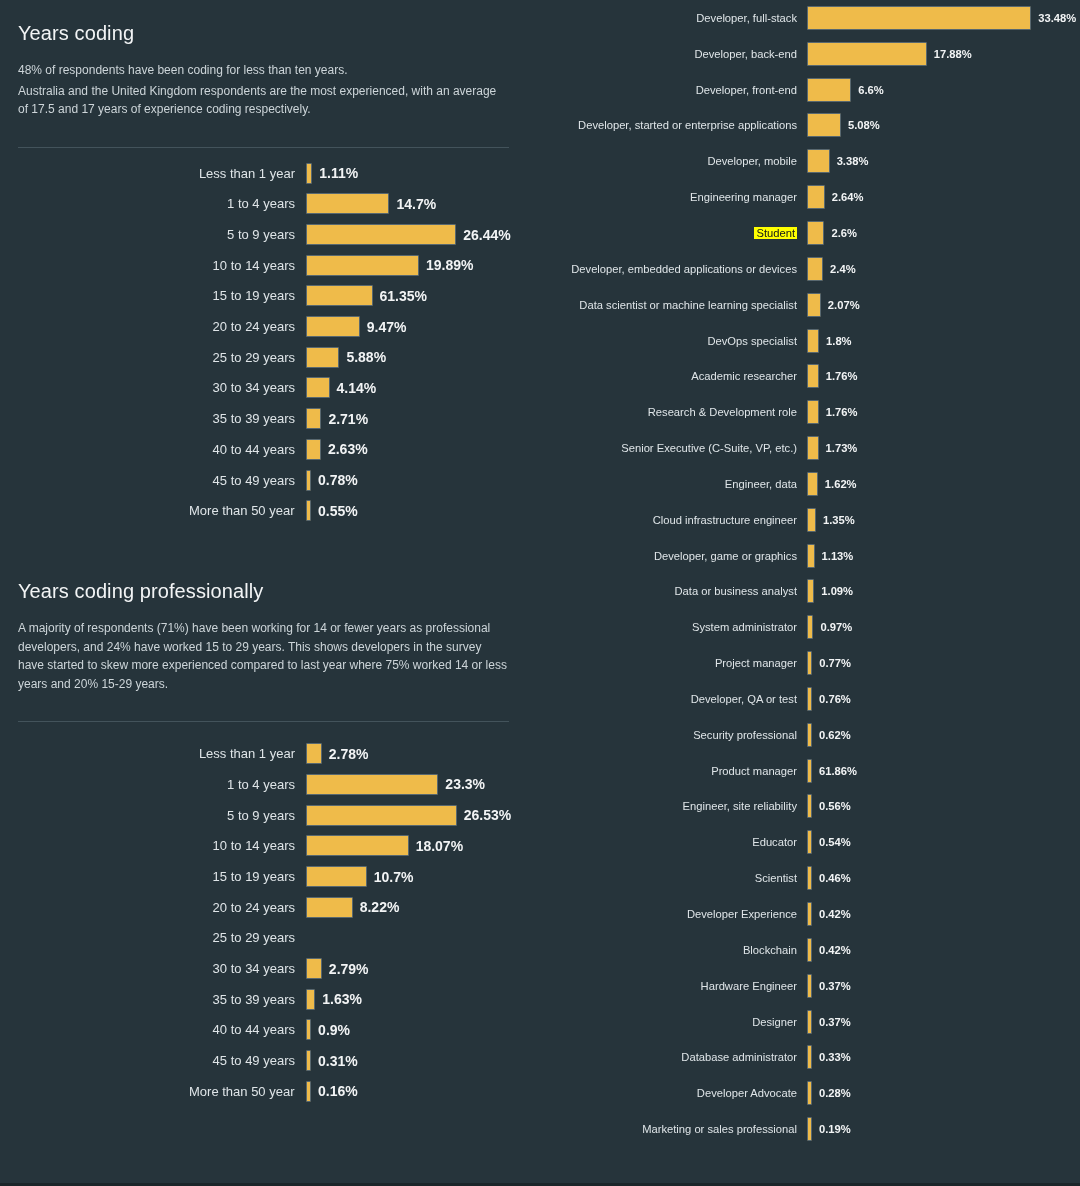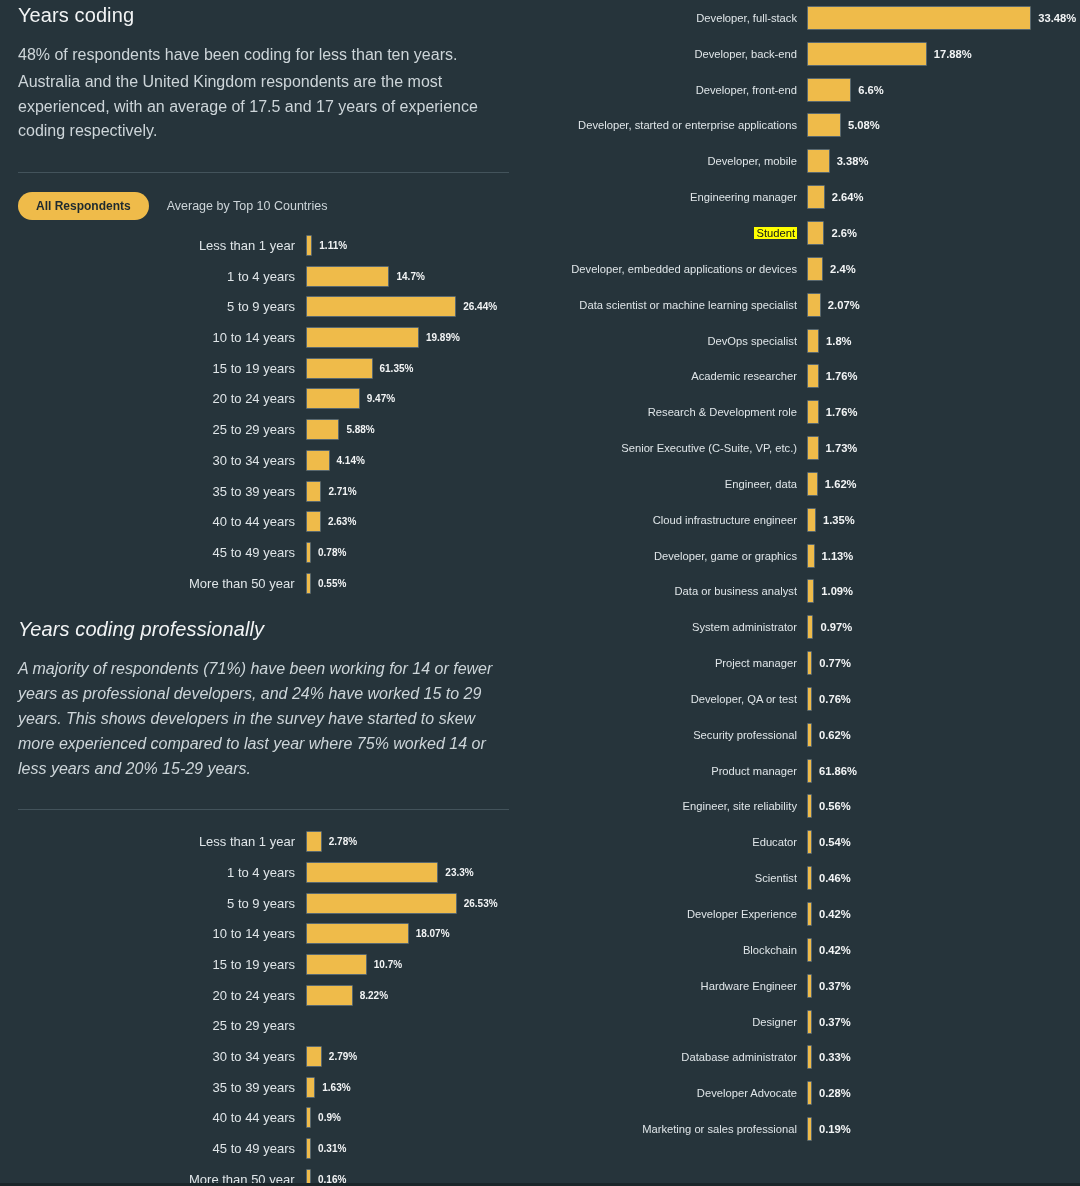--- a/index.html
+++ b/index.html
@@ -45,25 +45,25 @@
     background: #3a4a52;
   }
 
   .section { padding: 0 18px; }
 
   .section-title {
     font-size: 20px;
     font-weight: 400;
     color: #f2f4f5;
     letter-spacing: .1px;
-    padding-top: 4px;
+    padding-top: 22px;
   }
 
   .section-body {
-    font-size: 16px;
+    font-size: 12px;
     line-height: 1.55;
     color: #cdd5d9;
     margin-top: 16px;
   }
   .section-body p + p { margin-top: 2px; }
 
   .hr {
     height: 1px;
     background: #43535b;
     margin: 28px 0 0 0;
@@ -121,21 +121,21 @@
     min-width: 0;
   }
   .bar {
     height: 21px;
     background: #efbb4a;
     border: 1px solid #59686f;
     border-radius: 1px;
     flex: 0 0 auto;
   }
   .val {
-    font-size: 10px;
+    font-size: 14px;
     font-weight: 700;
     color: #f2f4f5;
     margin-left: 7px;
     white-space: nowrap;
   }
 
   
   .chart-left .cat { width: 106px; margin-right: 11px; }
   .chart-left { margin-left: 189px; margin-top: 10px; }
 
@@ -179,24 +179,20 @@
     <div class="section">
       <h2 class="section-title">Years coding</h2>
 
       <div class="section-body">
         <p>48% of respondents have been coding for less than ten years.</p>
         <p>Australia and the United Kingdom respondents are the most experienced, with an average of 17.5 and 17 years of experience coding respectively.</p>
       </div>
 
       <div class="hr"></div>
 
-      <div class="toggle-row">
-        <button class="pill">All Respondents</button>
-        <button class="pill-alt">Average by Top 10 Countries</button>
-      </div>
     </div>
 
     <div class="chart chart-left" id="chart-years-coding">
         <div class="chart-row">
           <div class="cat">Less than 1 year</div>
           <div class="bar-wrap">
             <div class="bar" style="width: 6.3048px;"></div>
             <div class="val">1.11%</div>
           </div>
         </div>
@@ -272,21 +268,21 @@
         </div>
         <div class="chart-row">
           <div class="cat">More than 50 years</div>
           <div class="bar-wrap">
             <div class="bar" style="width: 5px;"></div>
             <div class="val">0.55%</div>
           </div>
         </div>
       </div>
 
-    <div class="section" style="margin-top:16px;font-style:italic;">
+    <div class="section" style="margin-top:32px;">
       <h2 class="section-title">Years coding professionally</h2>
 
       <div class="section-body">
         <p>A majority of respondents (71%) have been working for 14 or fewer years as professional developers, and 24% have worked 15 to 29 years. This shows developers in the survey have started to skew more experienced compared to last year where 75% worked 14 or less years and 20% 15-29 years.</p>
       </div>
 
       <div class="hr"></div>
     </div>
 
     <div class="chart chart-left" style="margin-top:16px;" id="chart-years-coding-professionally">

